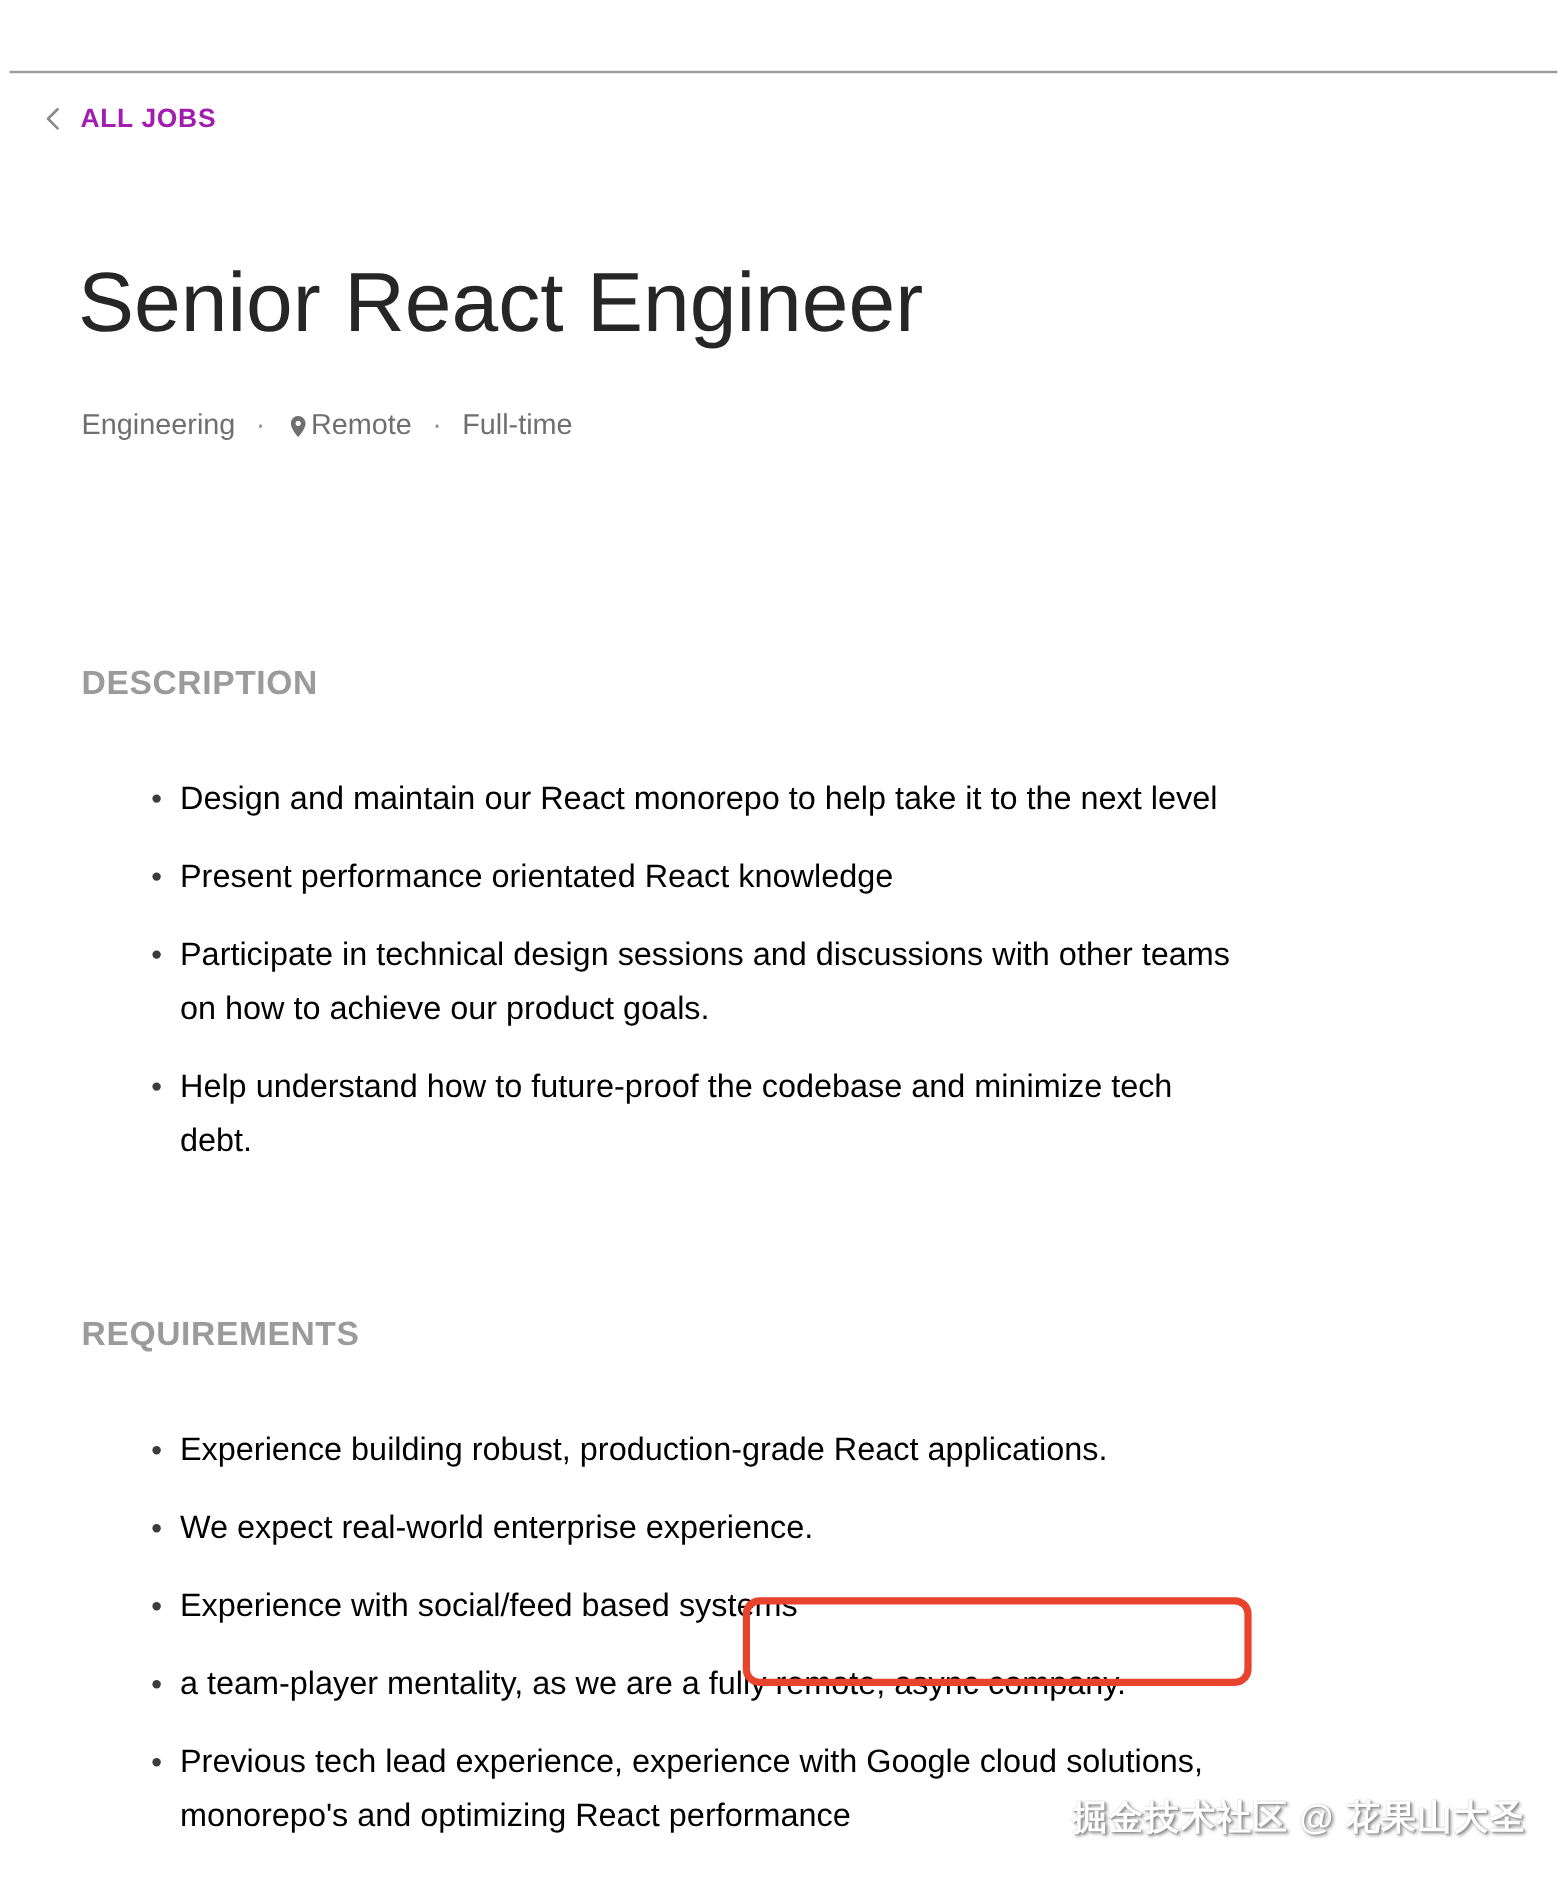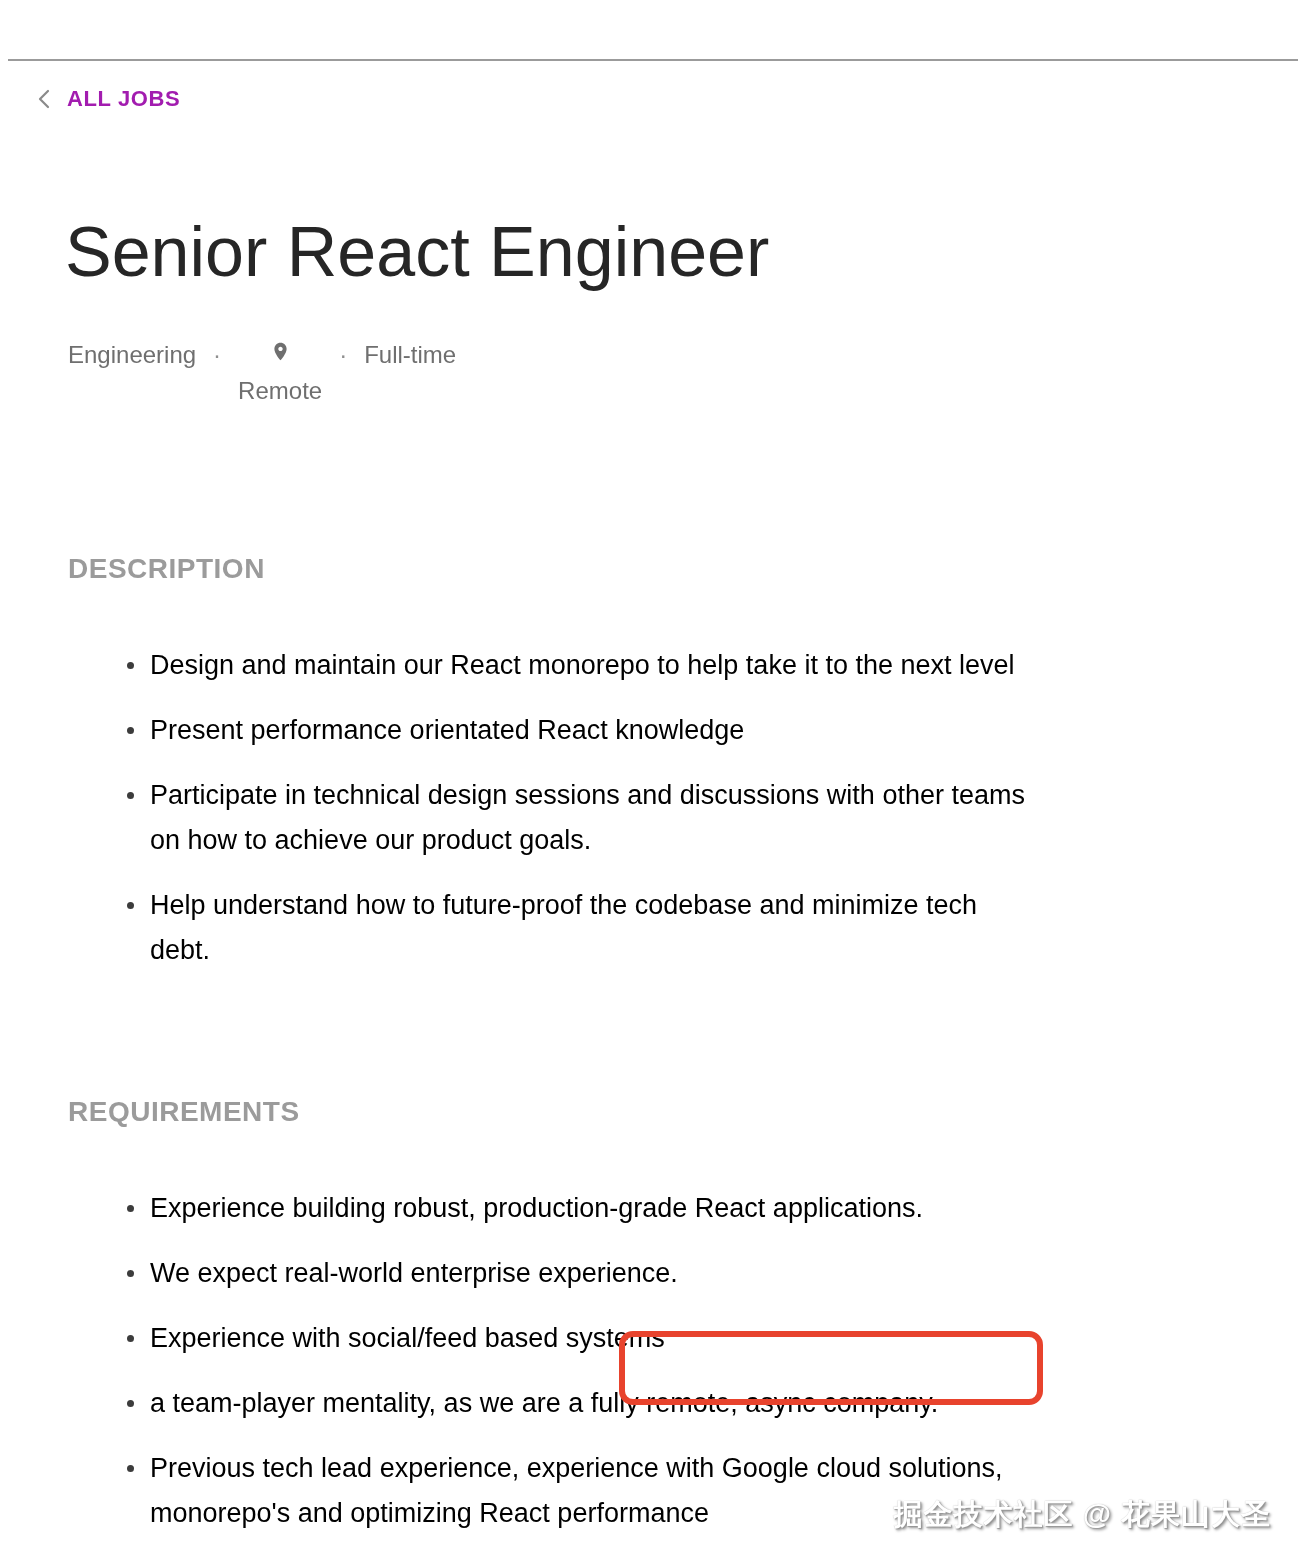--- a/index.html
+++ b/index.html
@@ -42,28 +42,28 @@
     font-size: 70px;
     font-weight: 400;
     color: #262626;
     line-height: 1.15;
     white-space: nowrap;
   }
   .meta {
     position: absolute;
     top: 341px; left: 68px;
     display: flex;
-    align-items: flex-start;
+    align-items: center;
     gap: 17px;
     font-size: 24px;
     color: #6f6f6f;
     line-height: 28px;
   }
   .meta .dot { color: #8f8f8f; }
-  .loc { display: flex; align-items: center; gap: 15px; flex-direction: column; }
+  .loc { display: flex; align-items: center; gap: 0; }
   .loc .pin { display: flex; align-items: center; }
   .sec { position: absolute; left: 68px; }
   .sec h2 {
     margin: 0;
     font-size: 28px;
     font-weight: bold;
     color: #9b9b9b;
     letter-spacing: 0.5px;
     line-height: 32px;
   }

